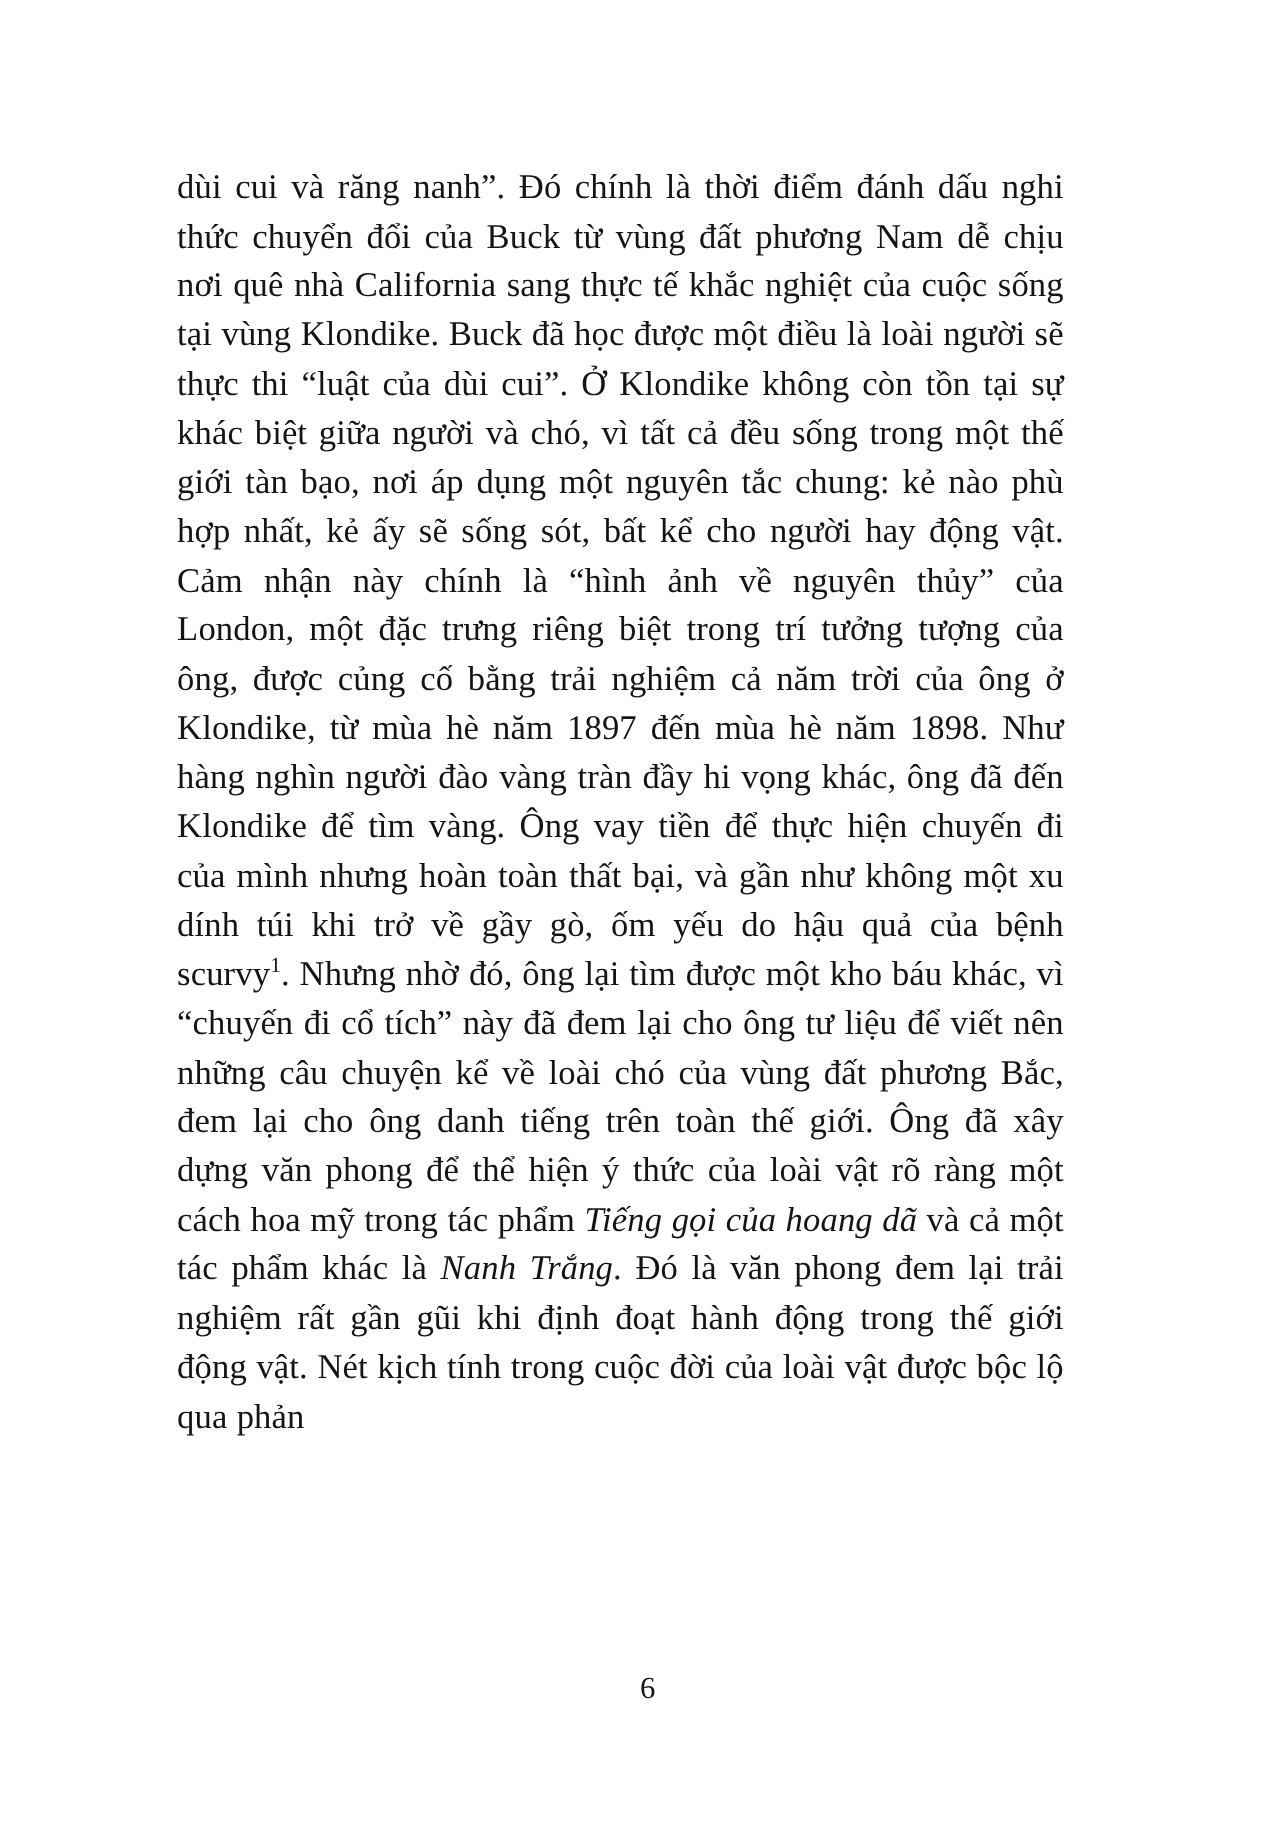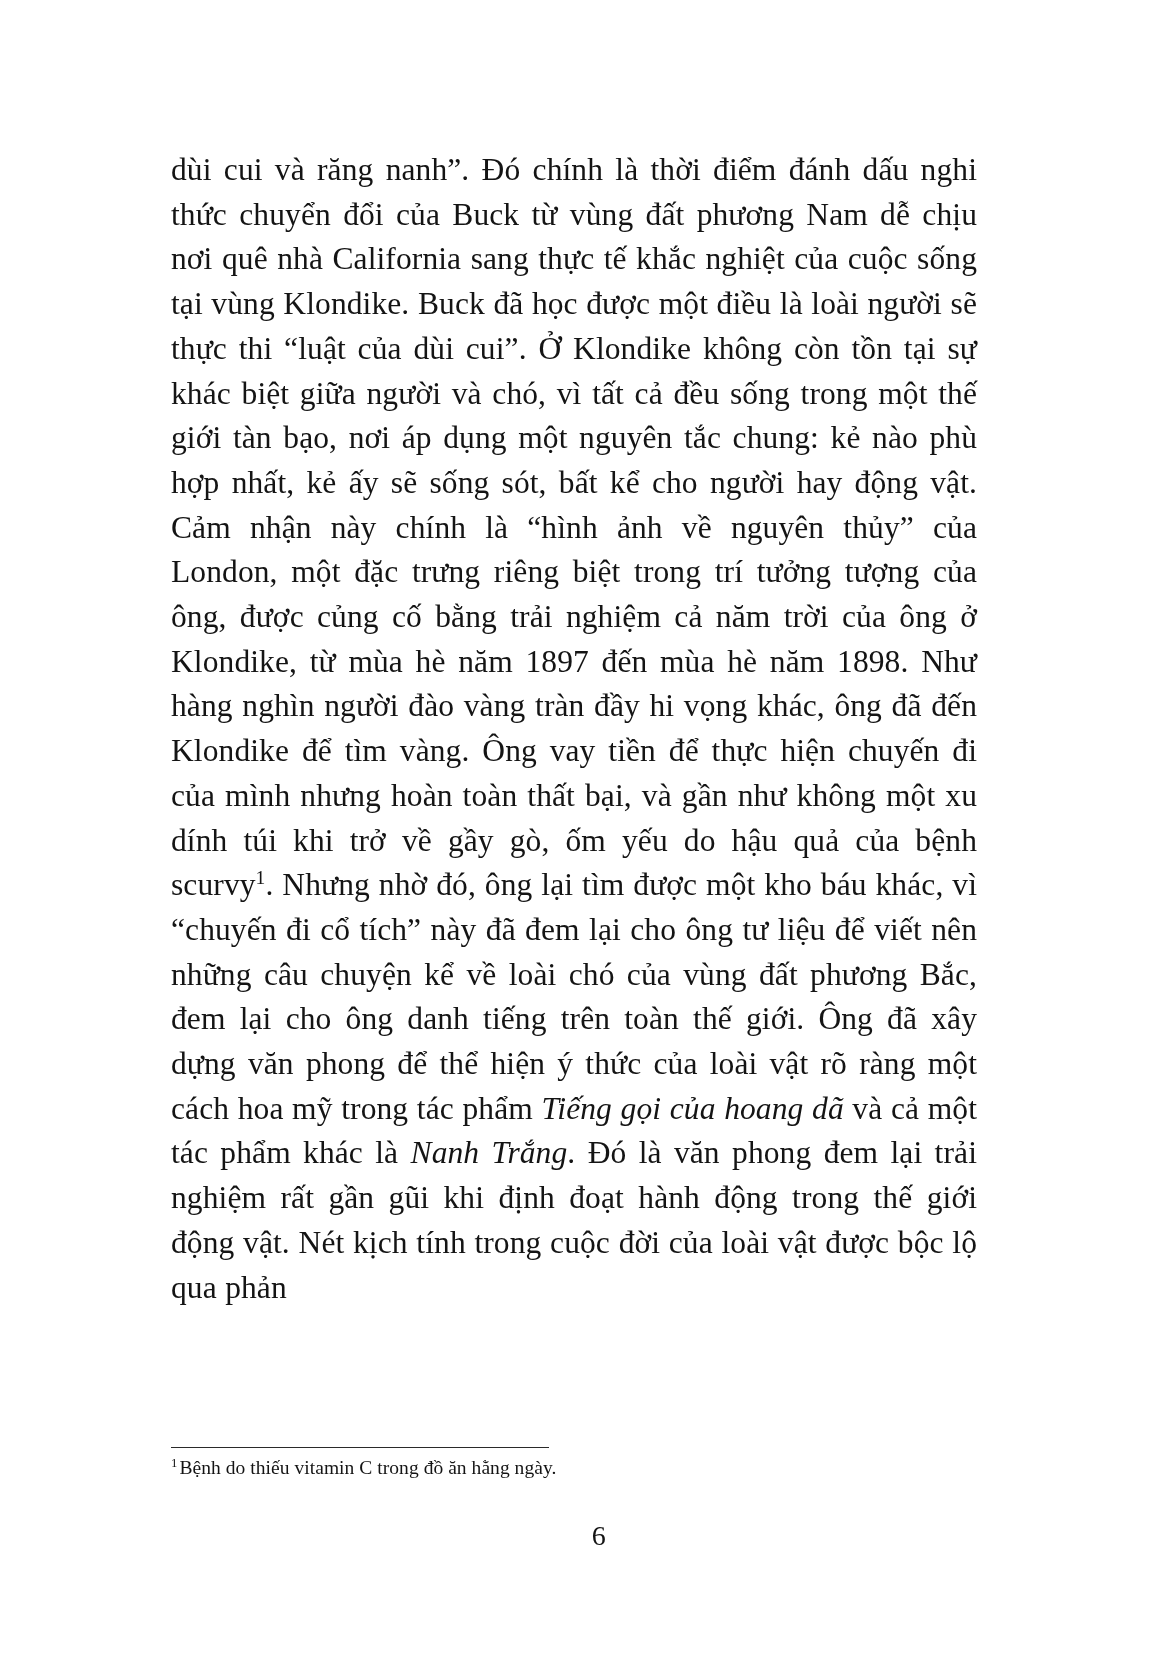--- a/index.html
+++ b/index.html
@@ -12,21 +12,21 @@
     height: 1662px;
     background: #ffffff;
     font-family: "Liberation Serif", "DejaVu Serif", serif;
     color: #1a1a1a;
     overflow: hidden;
     position: relative;
   }
 
   .page {
     position: absolute;
-    left: 16px;
+    left: 6px;
     top: 0;
     width: 946px;
     height: 1662px;
     background: #ffffff;
   }
 
   .content-area {
     position: absolute;
     left: 155px;
     top: 148px;
@@ -100,20 +100,16 @@
 </style>
 </head>
 <body>
 
 <div class="page">
 
   <div class="content-area">
     <p class="body-paragraph"><span>dùi cui và răng nanh”. Đó chính là thời điểm đánh dấu nghi thức chuyển đổi của Buck từ vùng đất phương Nam dễ chịu nơi quê nhà California sang thực tế khắc nghiệt của cuộc sống tại vùng Klondike. Buck đã học được một điều là loài người sẽ thực thi “luật của dùi cui”. Ở Klondike không còn tồn tại sự khác biệt giữa người và chó, vì tất cả đều sống trong một thế giới tàn bạo, nơi áp dụng một nguyên tắc chung: kẻ nào phù hợp nhất, kẻ ấy sẽ sống sót, bất kể cho người hay động vật. Cảm nhận này chính là “hình ảnh về nguyên thủy” của London, một đặc trưng riêng biệt trong trí tưởng tượng của ông, được củng cố bằng trải nghiệm cả năm trời của ông ở Klondike, từ mùa hè năm 1897 đến mùa hè năm 1898. Như hàng nghìn người đào vàng tràn đầy hi vọng khác, ông đã đến Klondike để tìm vàng. Ông vay tiền để thực hiện chuyến đi của mình nhưng hoàn toàn thất bại, và gần như không một xu dính túi khi trở về gầy gò, ốm yếu do hậu quả của bệnh scurvy</span><sup class="fn-ref">1</sup><span>. Nhưng nhờ đó, ông lại tìm được một kho báu khác, vì “chuyến đi cổ tích” này đã đem lại cho ông tư liệu để viết nên những câu chuyện kể về loài chó của vùng đất phương Bắc, đem lại cho ông danh tiếng trên toàn thế giới. Ông đã xây dựng văn phong để thể hiện ý thức của loài vật rõ ràng một cách hoa mỹ trong tác phẩm </span><span class="ital">Tiếng gọi của hoang dã</span><span> và cả một tác phẩm khác là </span><span class="ital">Nanh Trắng</span><span>. Đó là văn phong đem lại trải nghiệm rất gần gũi khi định đoạt hành động trong thế giới động vật. Nét kịch tính trong cuộc đời của loài vật được bộc lộ qua phản</span></p>
   </div>
 
-  <div class="footnote-block">
-    <hr class="footnote-rule">
-    <p class="footnote-text"><sup class="fn-marker">1</sup><span>Bệnh do thiếu vitamin C trong đồ ăn hằng ngày.</span></p>
-  </div>
 
   <div class="page-number">6</div>
 
 </div>
 
 </body></html>

